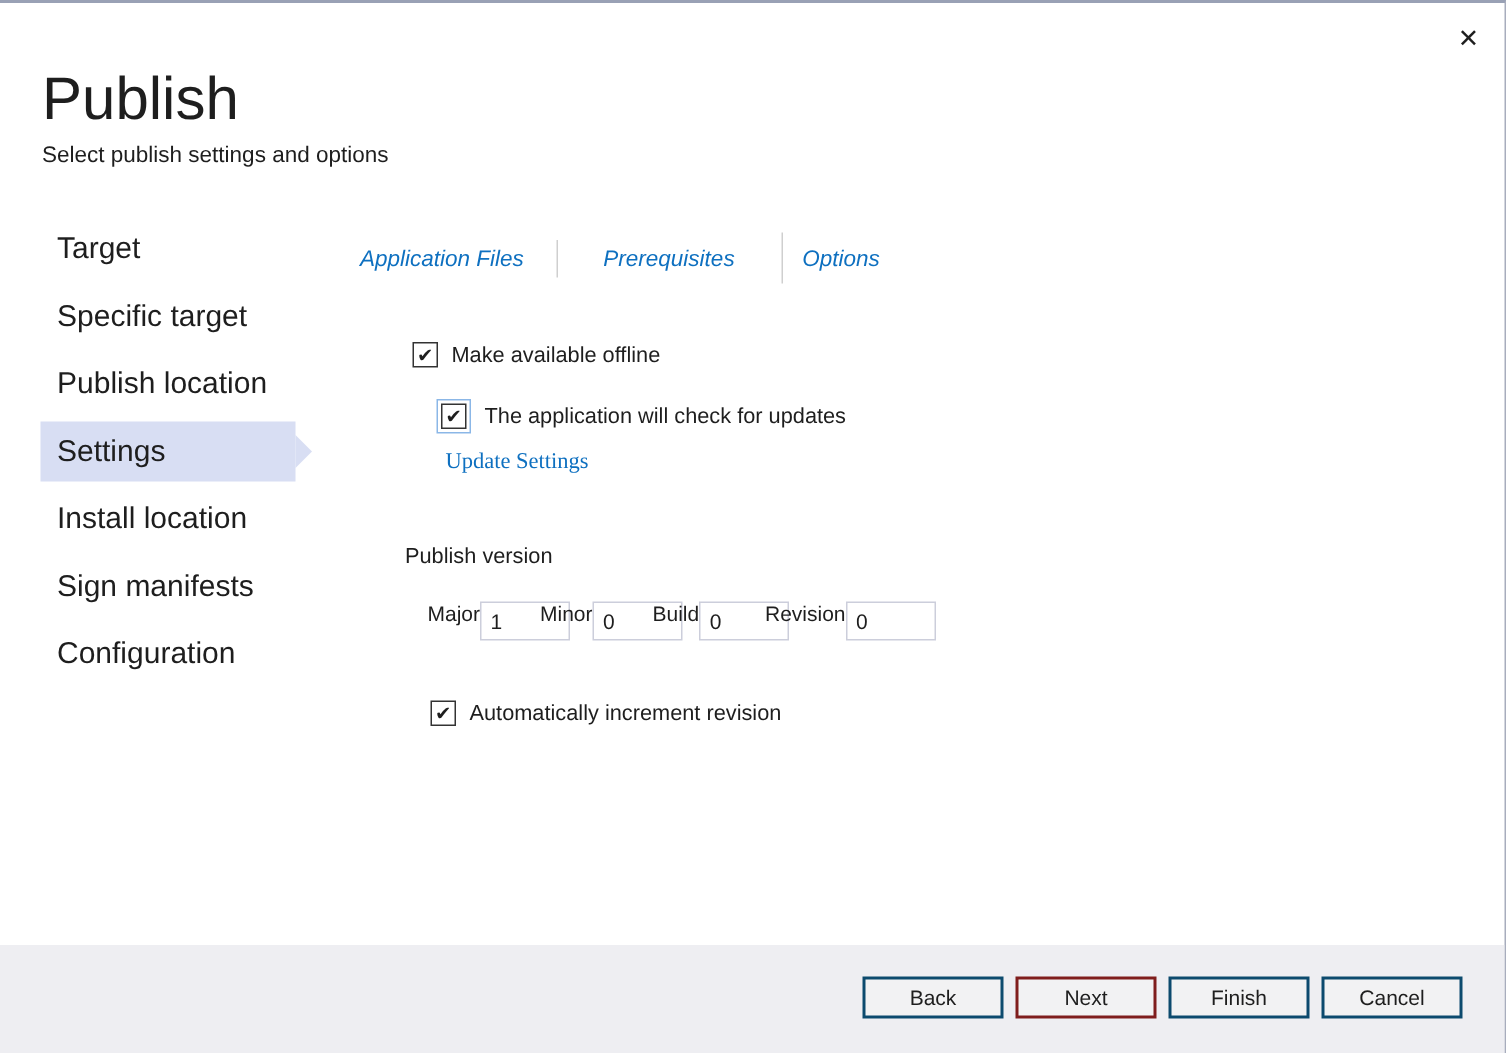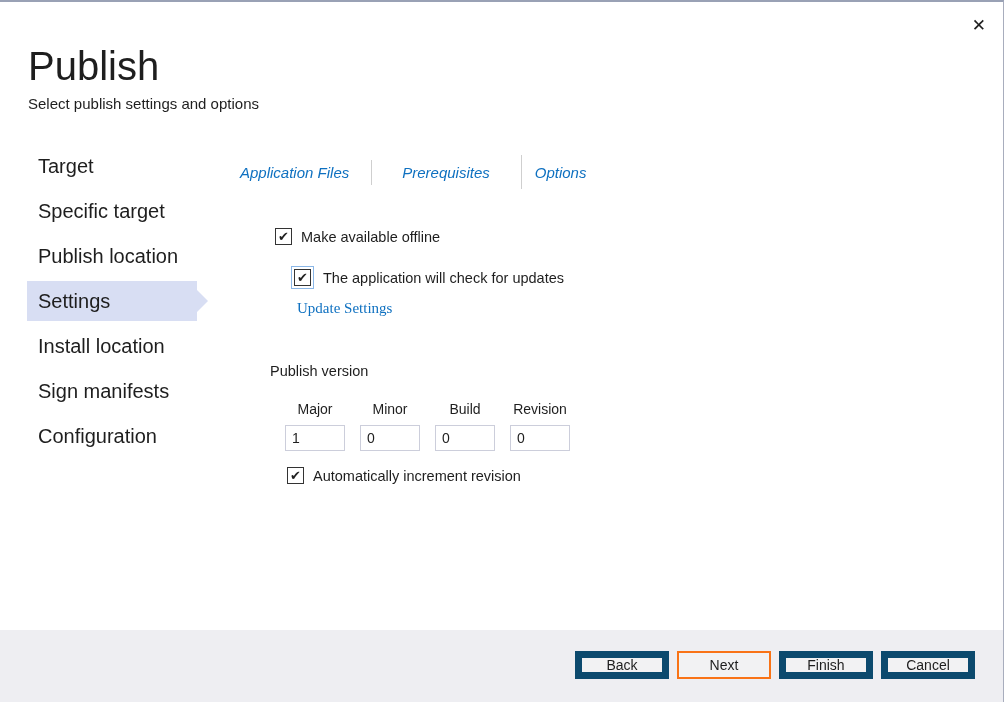--- a/index.html
+++ b/index.html
@@ -49,36 +49,36 @@
   .cb-row { position:absolute; display:flex; align-items:center; gap:9px; font-size:14.5px; }
   .row-offline { left:275px; top:226px; }
   .row-updates { left:291px; top:264px; }
   .row-increment { left:287px; top:465px; }
 
   .link { position:absolute; left:297px; top:298px; color:#0e70c0; font-size:15px; cursor:pointer;font-family:Liberation Serif, serif; }
 
   .pv-label { position:absolute; left:270px; top:361px; font-size:14.5px; }
 
   .version-grid { position:absolute; left:285px; top:399px; display:flex; gap:15px; }
-  .v-field { display:flex; flex-direction:column; width:60px; }
+  .v-field { display:flex; flex-direction:row; width:60px; }
   .v-field label { text-align:center; font-size:14px; margin-bottom:8px; color:#1e1e1e; }
   .v-field input {
     width:60px; height:26px; border:1px solid #cccedb; padding-left:6px;
     font-size:14px; font-family:"Liberation Sans", sans-serif; color:#1e1e1e; outline:none;
   }
 
   
   .footer { position:absolute; left:0; bottom:0; width:100%; height:72px; background:#eeeef2; }
   .footer-buttons { position:absolute; right:28px; top:21px; display:flex; gap:8px; }
   .btn {
-    width:94px; height:28px; background:#f2f2f3; border:7px solid #0c4a6e;
+    width:94px; height:28px; background:#f2f2f3; border:2px solid #0c4a6e;
     font-size:14px; color:#1e1e1e; font-family:"Liberation Sans", sans-serif;
     display:flex; align-items:center; justify-content:center; cursor:pointer;
   }
-  .btn.default { border:2px solid #f97316; }
+  .btn.default { border:2px solid #7f1d1d; }
 </style>
 </head>
 <body>
 
 <div class="window">
 
   <button class="close-btn">✕</button>
 
   <div class="title">Publish</div>
   <div class="subtitle">Select publish settings and options</div>

